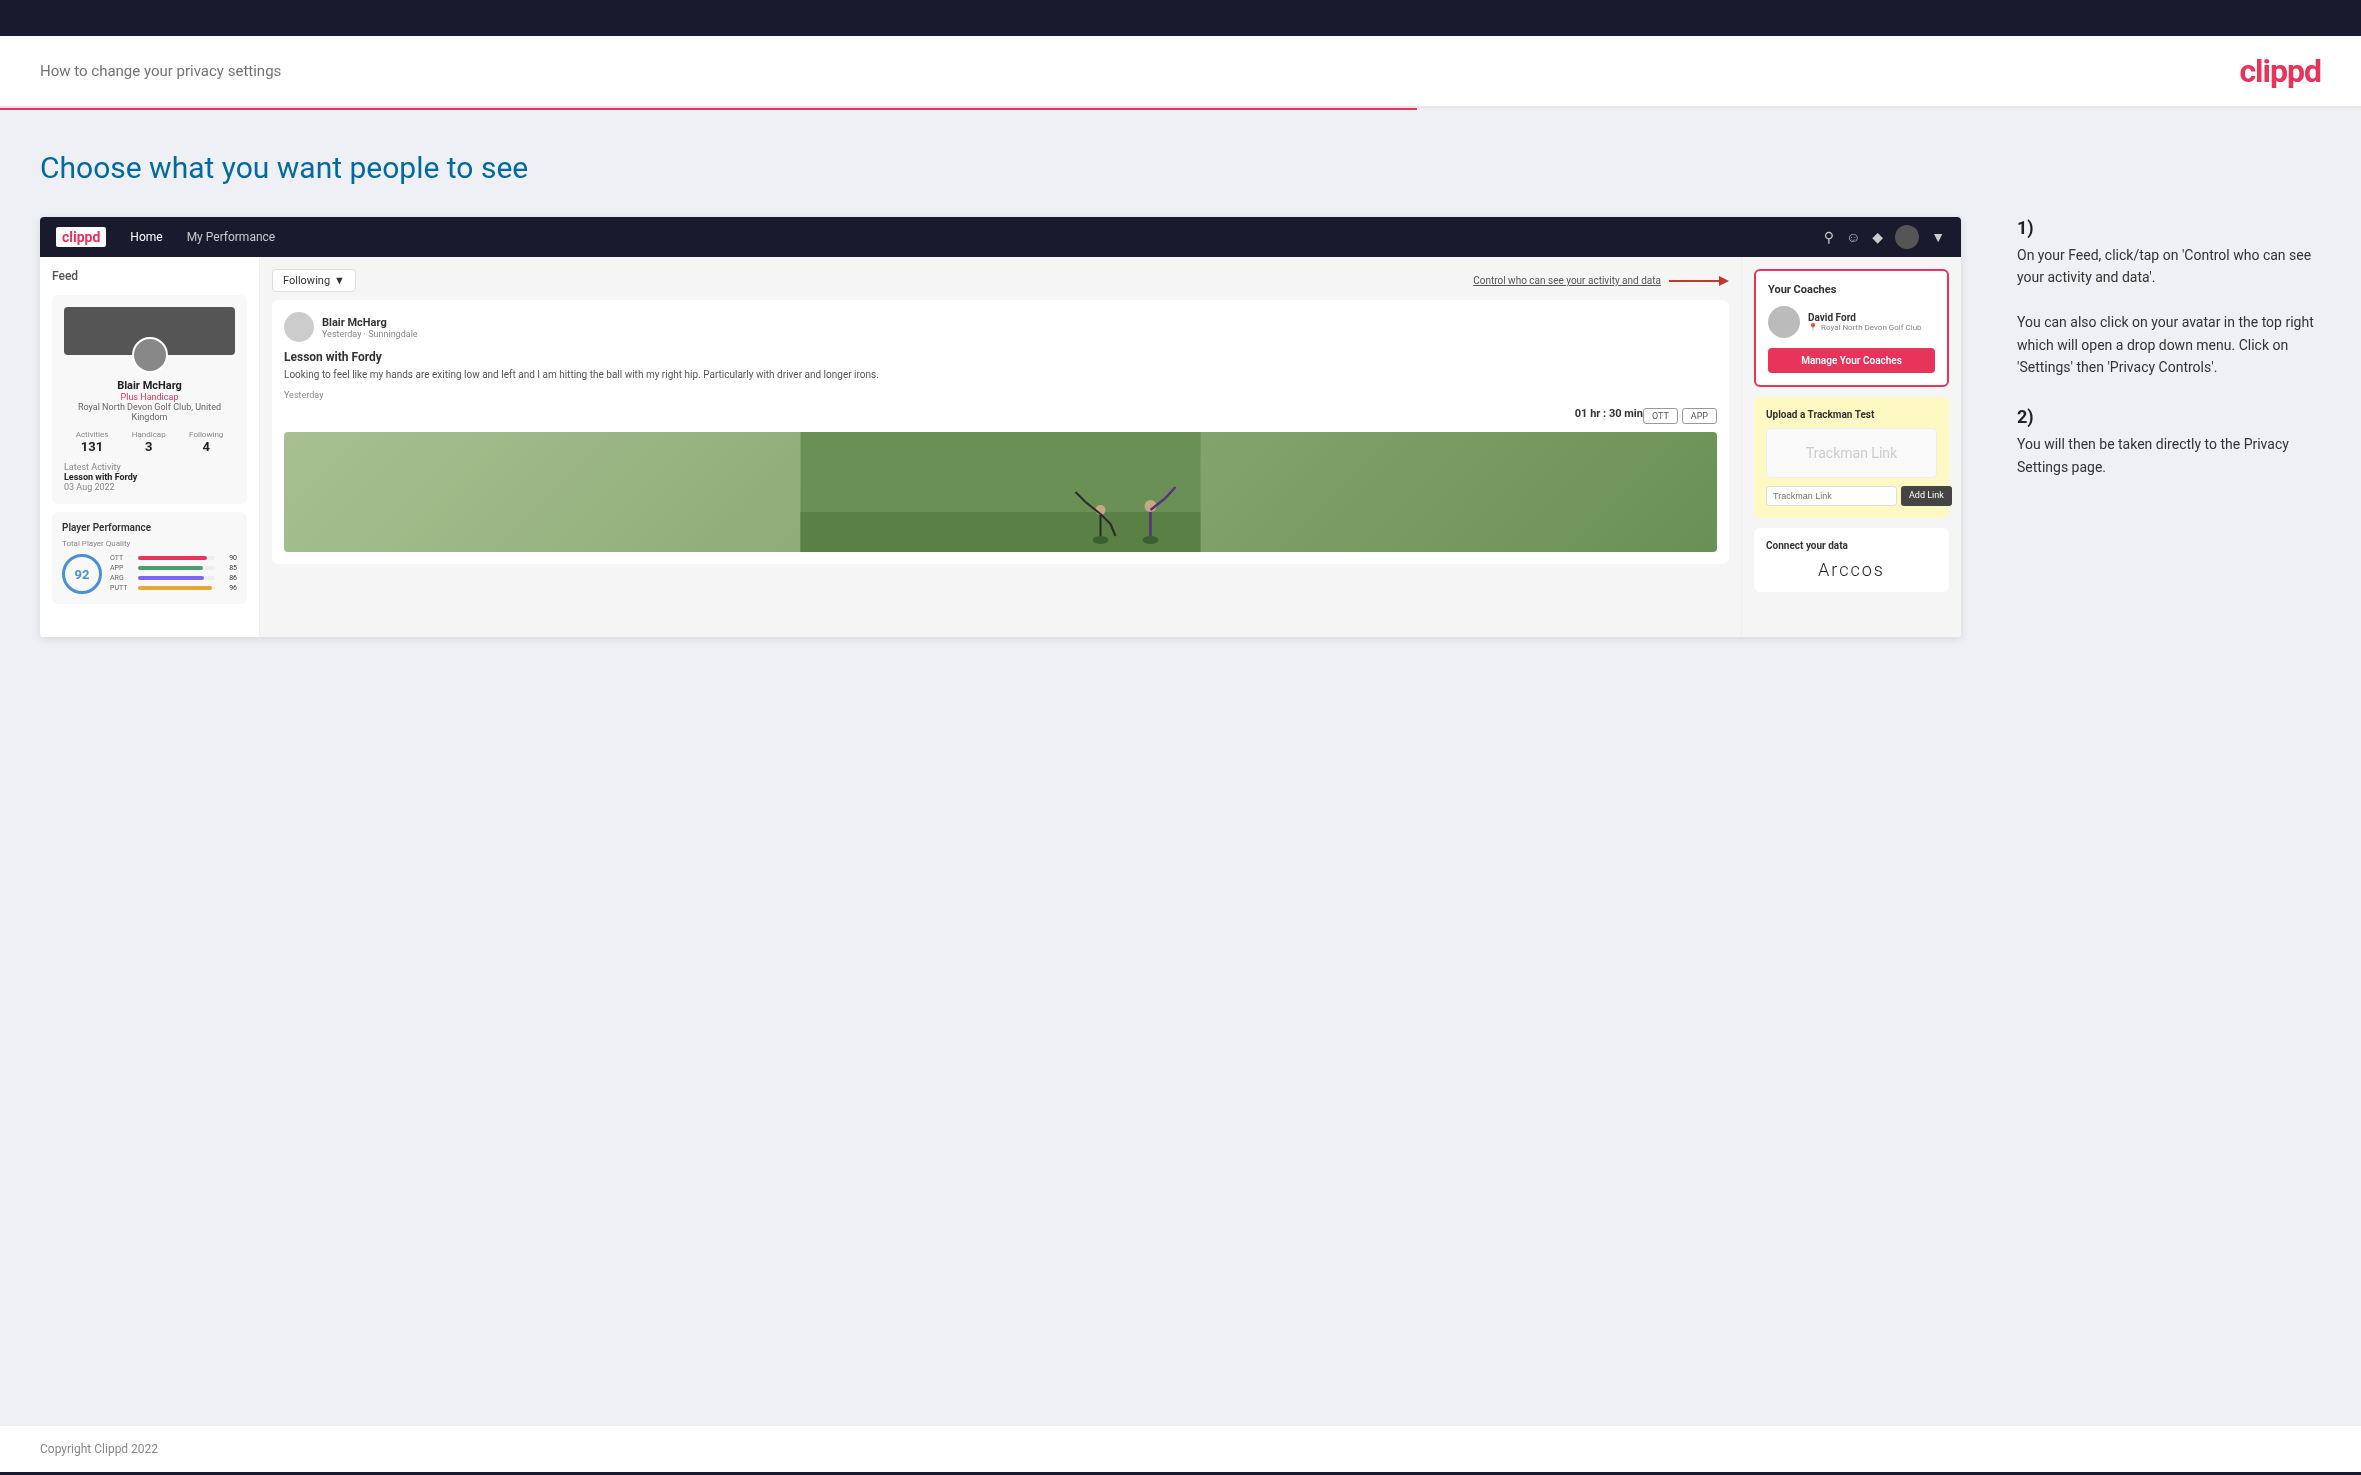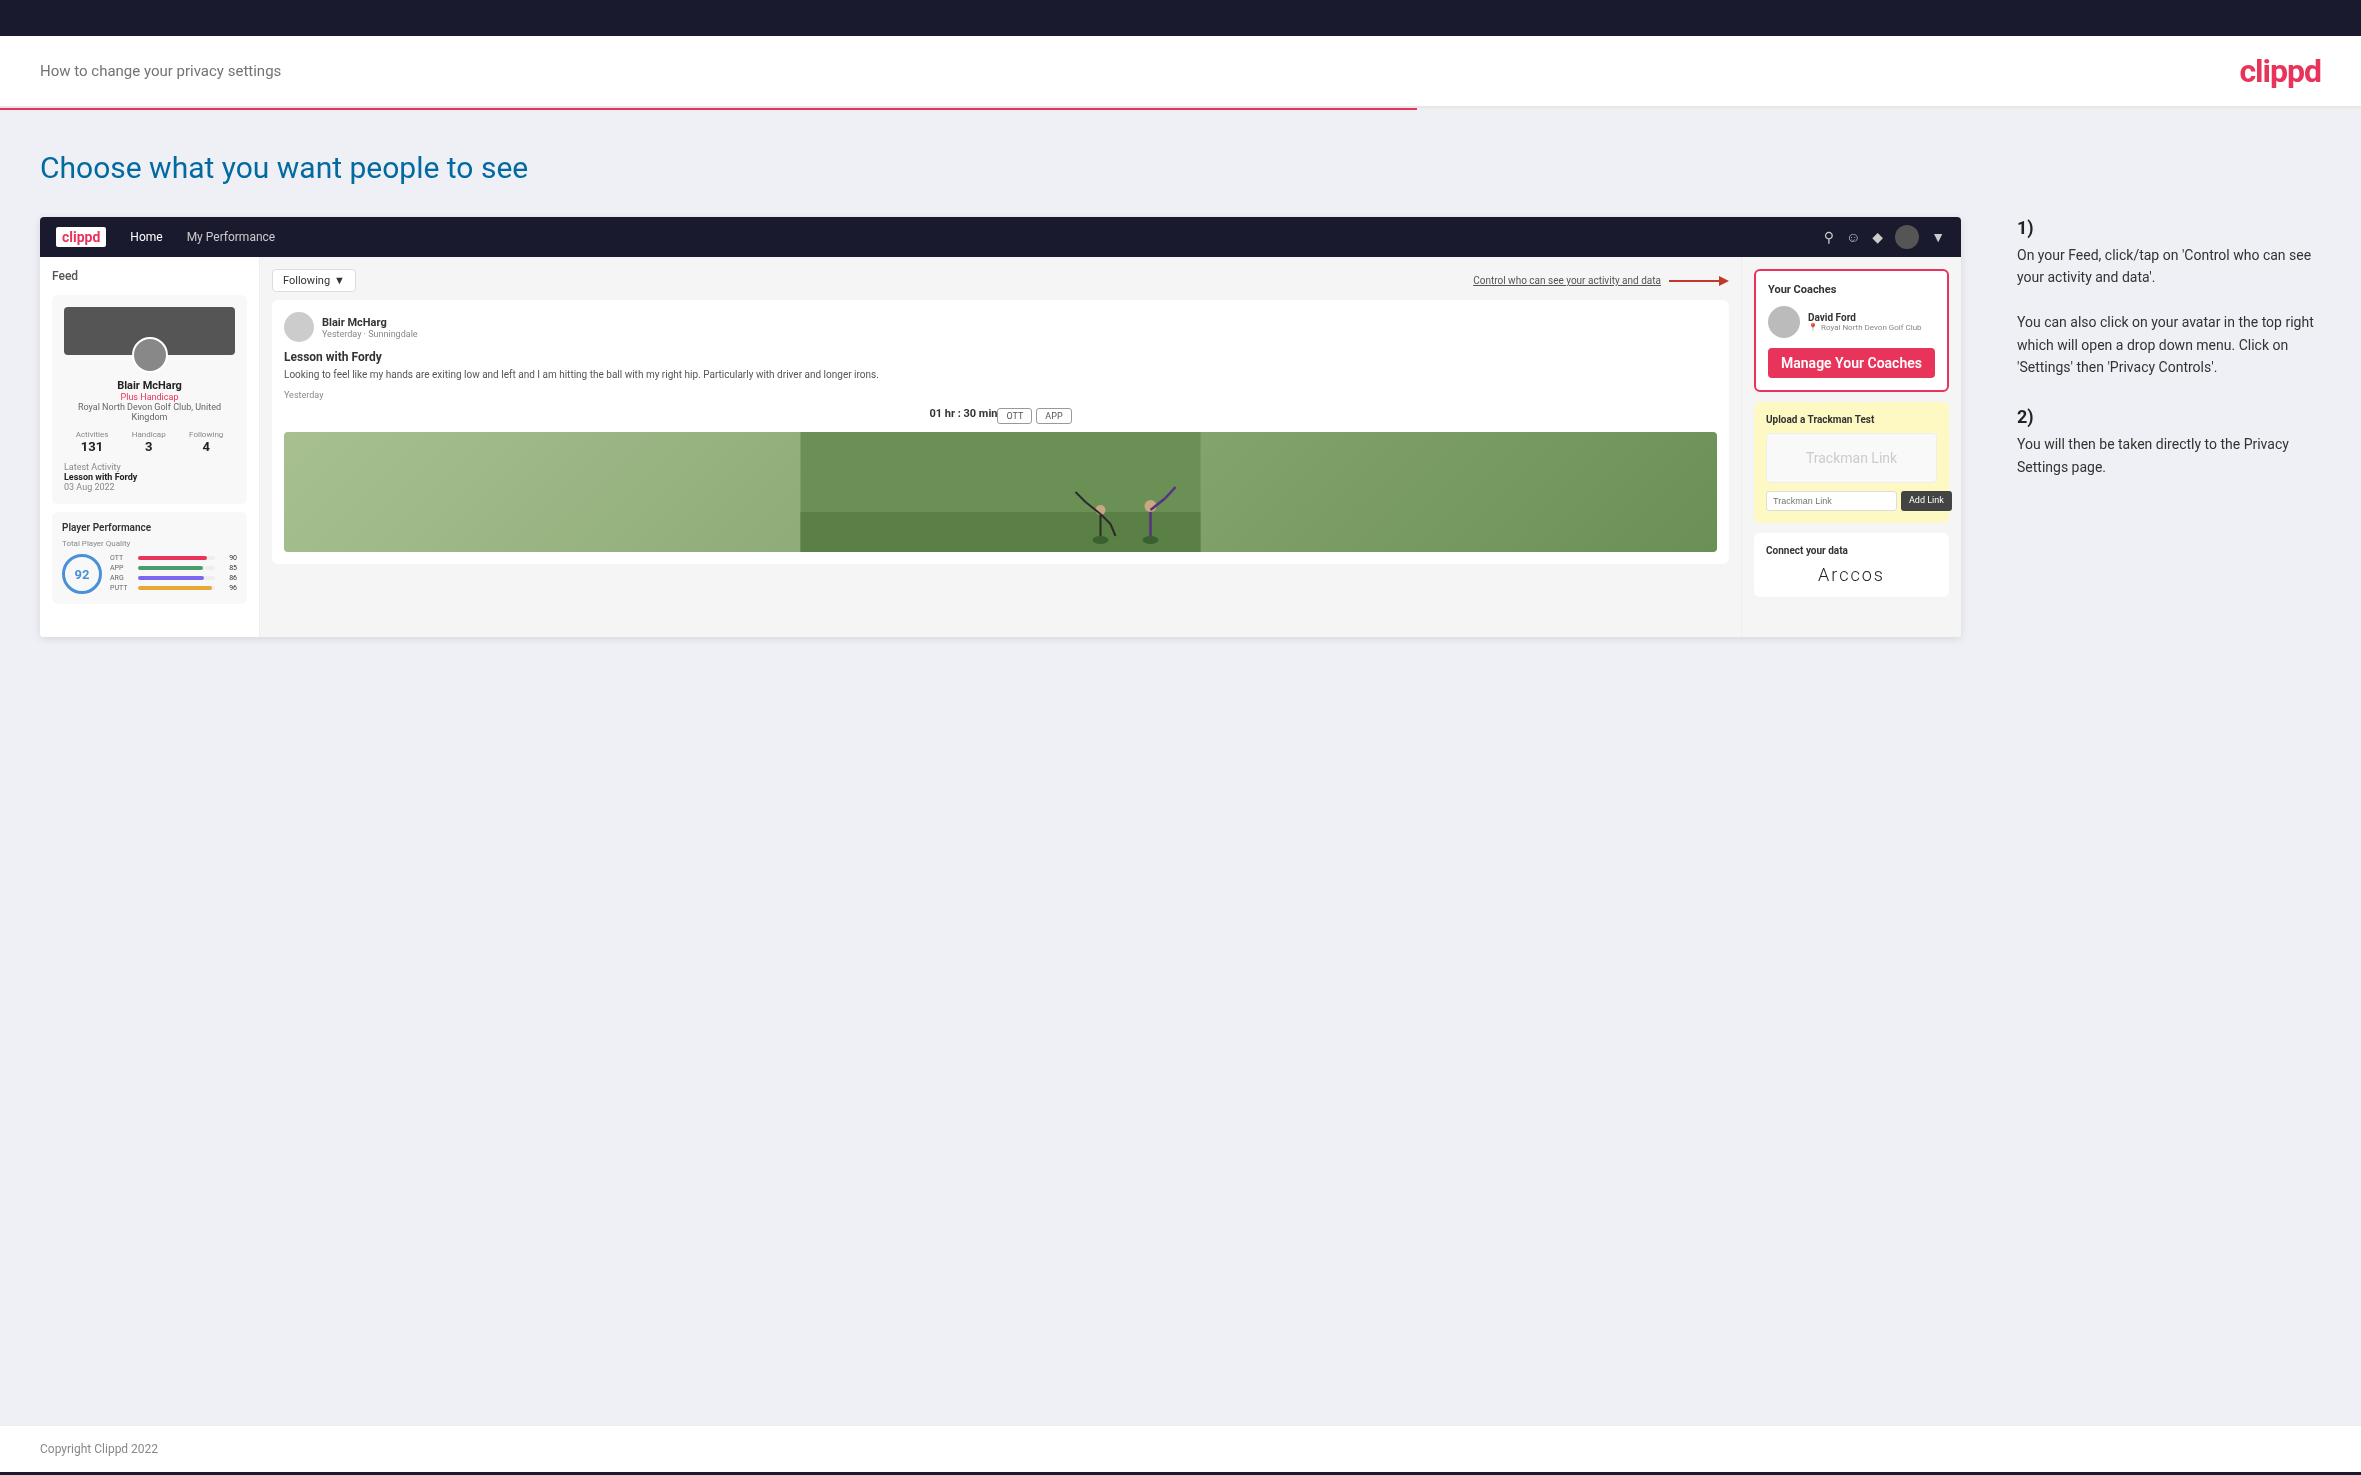--- a/index.html
+++ b/index.html
@@ -462,21 +462,21 @@
       font-size: 8px;
       color: #888;
       display: flex;
       align-items: center;
       gap: 3px;
     }
 
     .manage-coaches-btn {
       background: #e8335a;
       color: #fff;
-      font-size: 14px;
+      font-size: 10px;
       font-weight: 600;
       padding: 7px 0;
       border-radius: 4px;
       text-align: center;
       width: 100%;
       cursor: pointer;
     }
 
     .trackman-card {
       background: #fef9c3;
@@ -723,21 +723,21 @@
             <div class="activity-user">
               <div class="activity-avatar"></div>
               <div>
                 <div class="activity-user-name">Blair McHarg</div>
                 <div class="activity-user-sub">Yesterday · Sunningdale</div>
               </div>
             </div>
             <div class="activity-title">Lesson with Fordy</div>
             <div class="activity-desc">Looking to feel like my hands are exiting low and left and I am hitting the ball with my right hip. Particularly with driver and longer irons.</div>
             <div class="duration-label">Yesterday</div>
-            <div style="display:flex; align-items:center; justify-content:center;">
+            <div style="display:flex; align-items:center; justify-content:flex-end;">
               <div class="duration-value">01 hr : 30 min</div>
               <div class="activity-tags">
                 <span class="tag">OTT</span>
                 <span class="tag">APP</span>
               </div>
             </div>
             <div class="activity-image">
               
               <svg width="100%" height="120" viewBox="0 0 400 120">
                 <rect width="400" height="120" fill="#6a9055"></rect>

